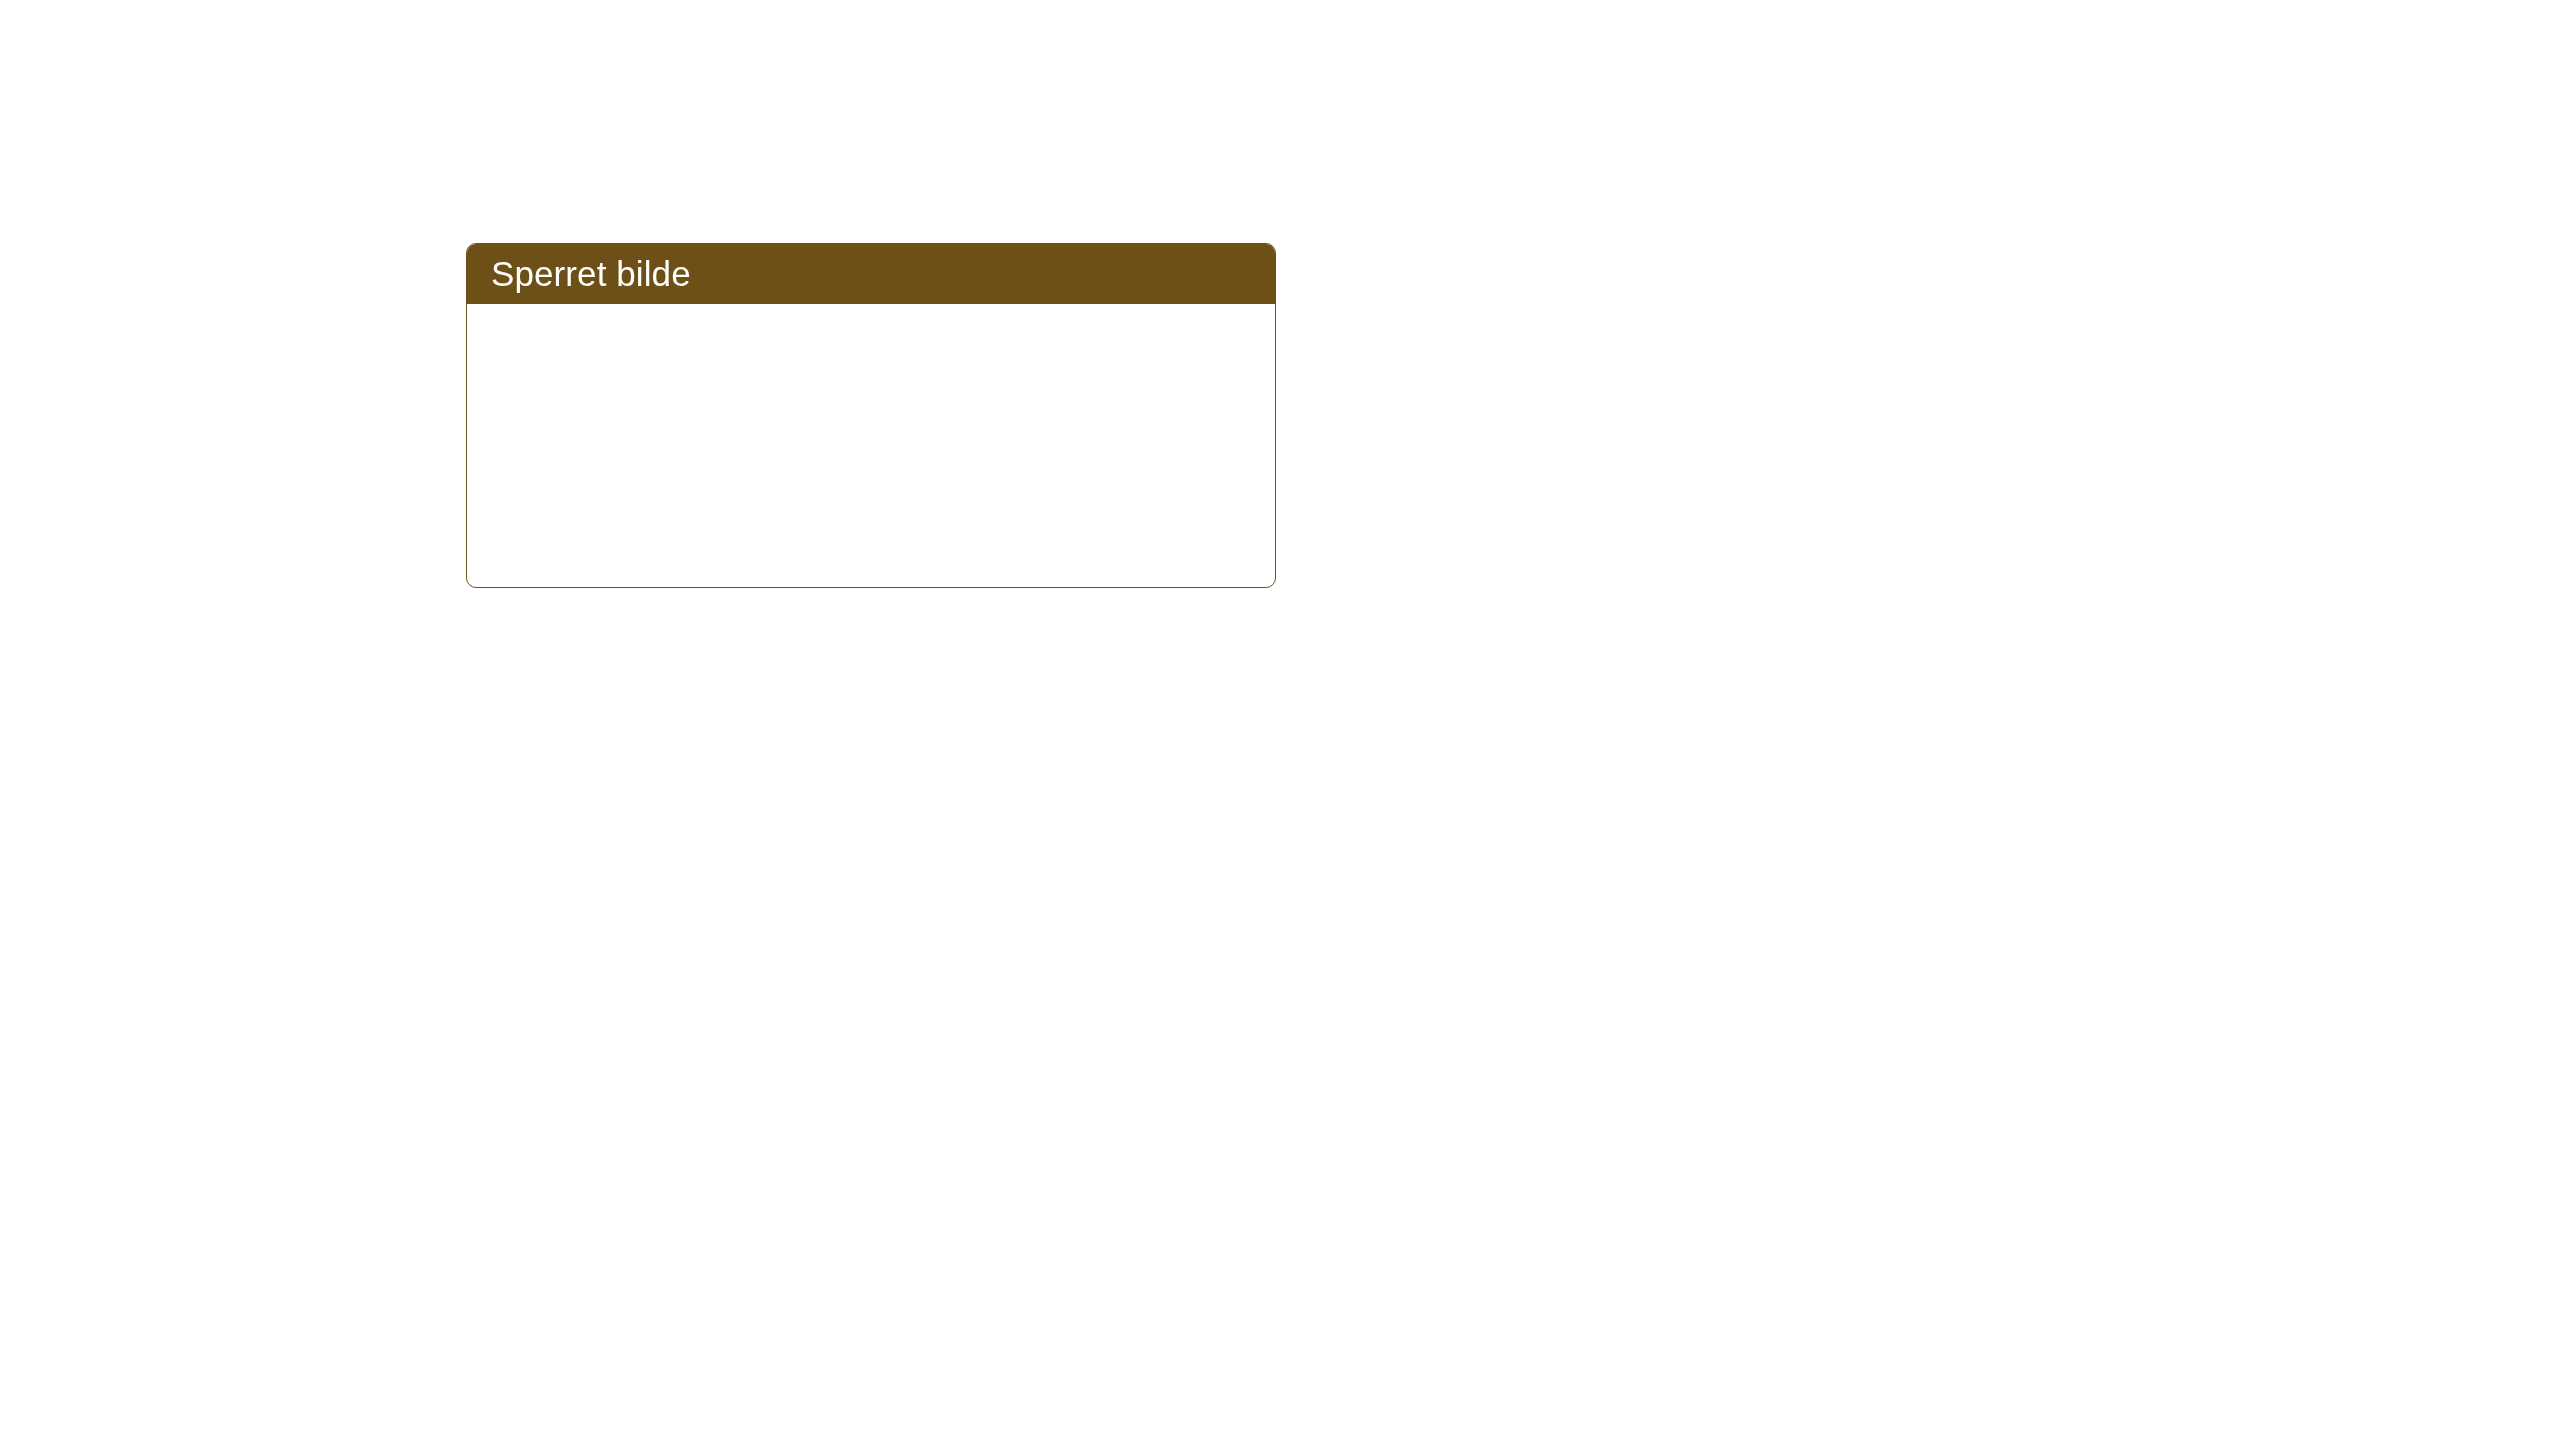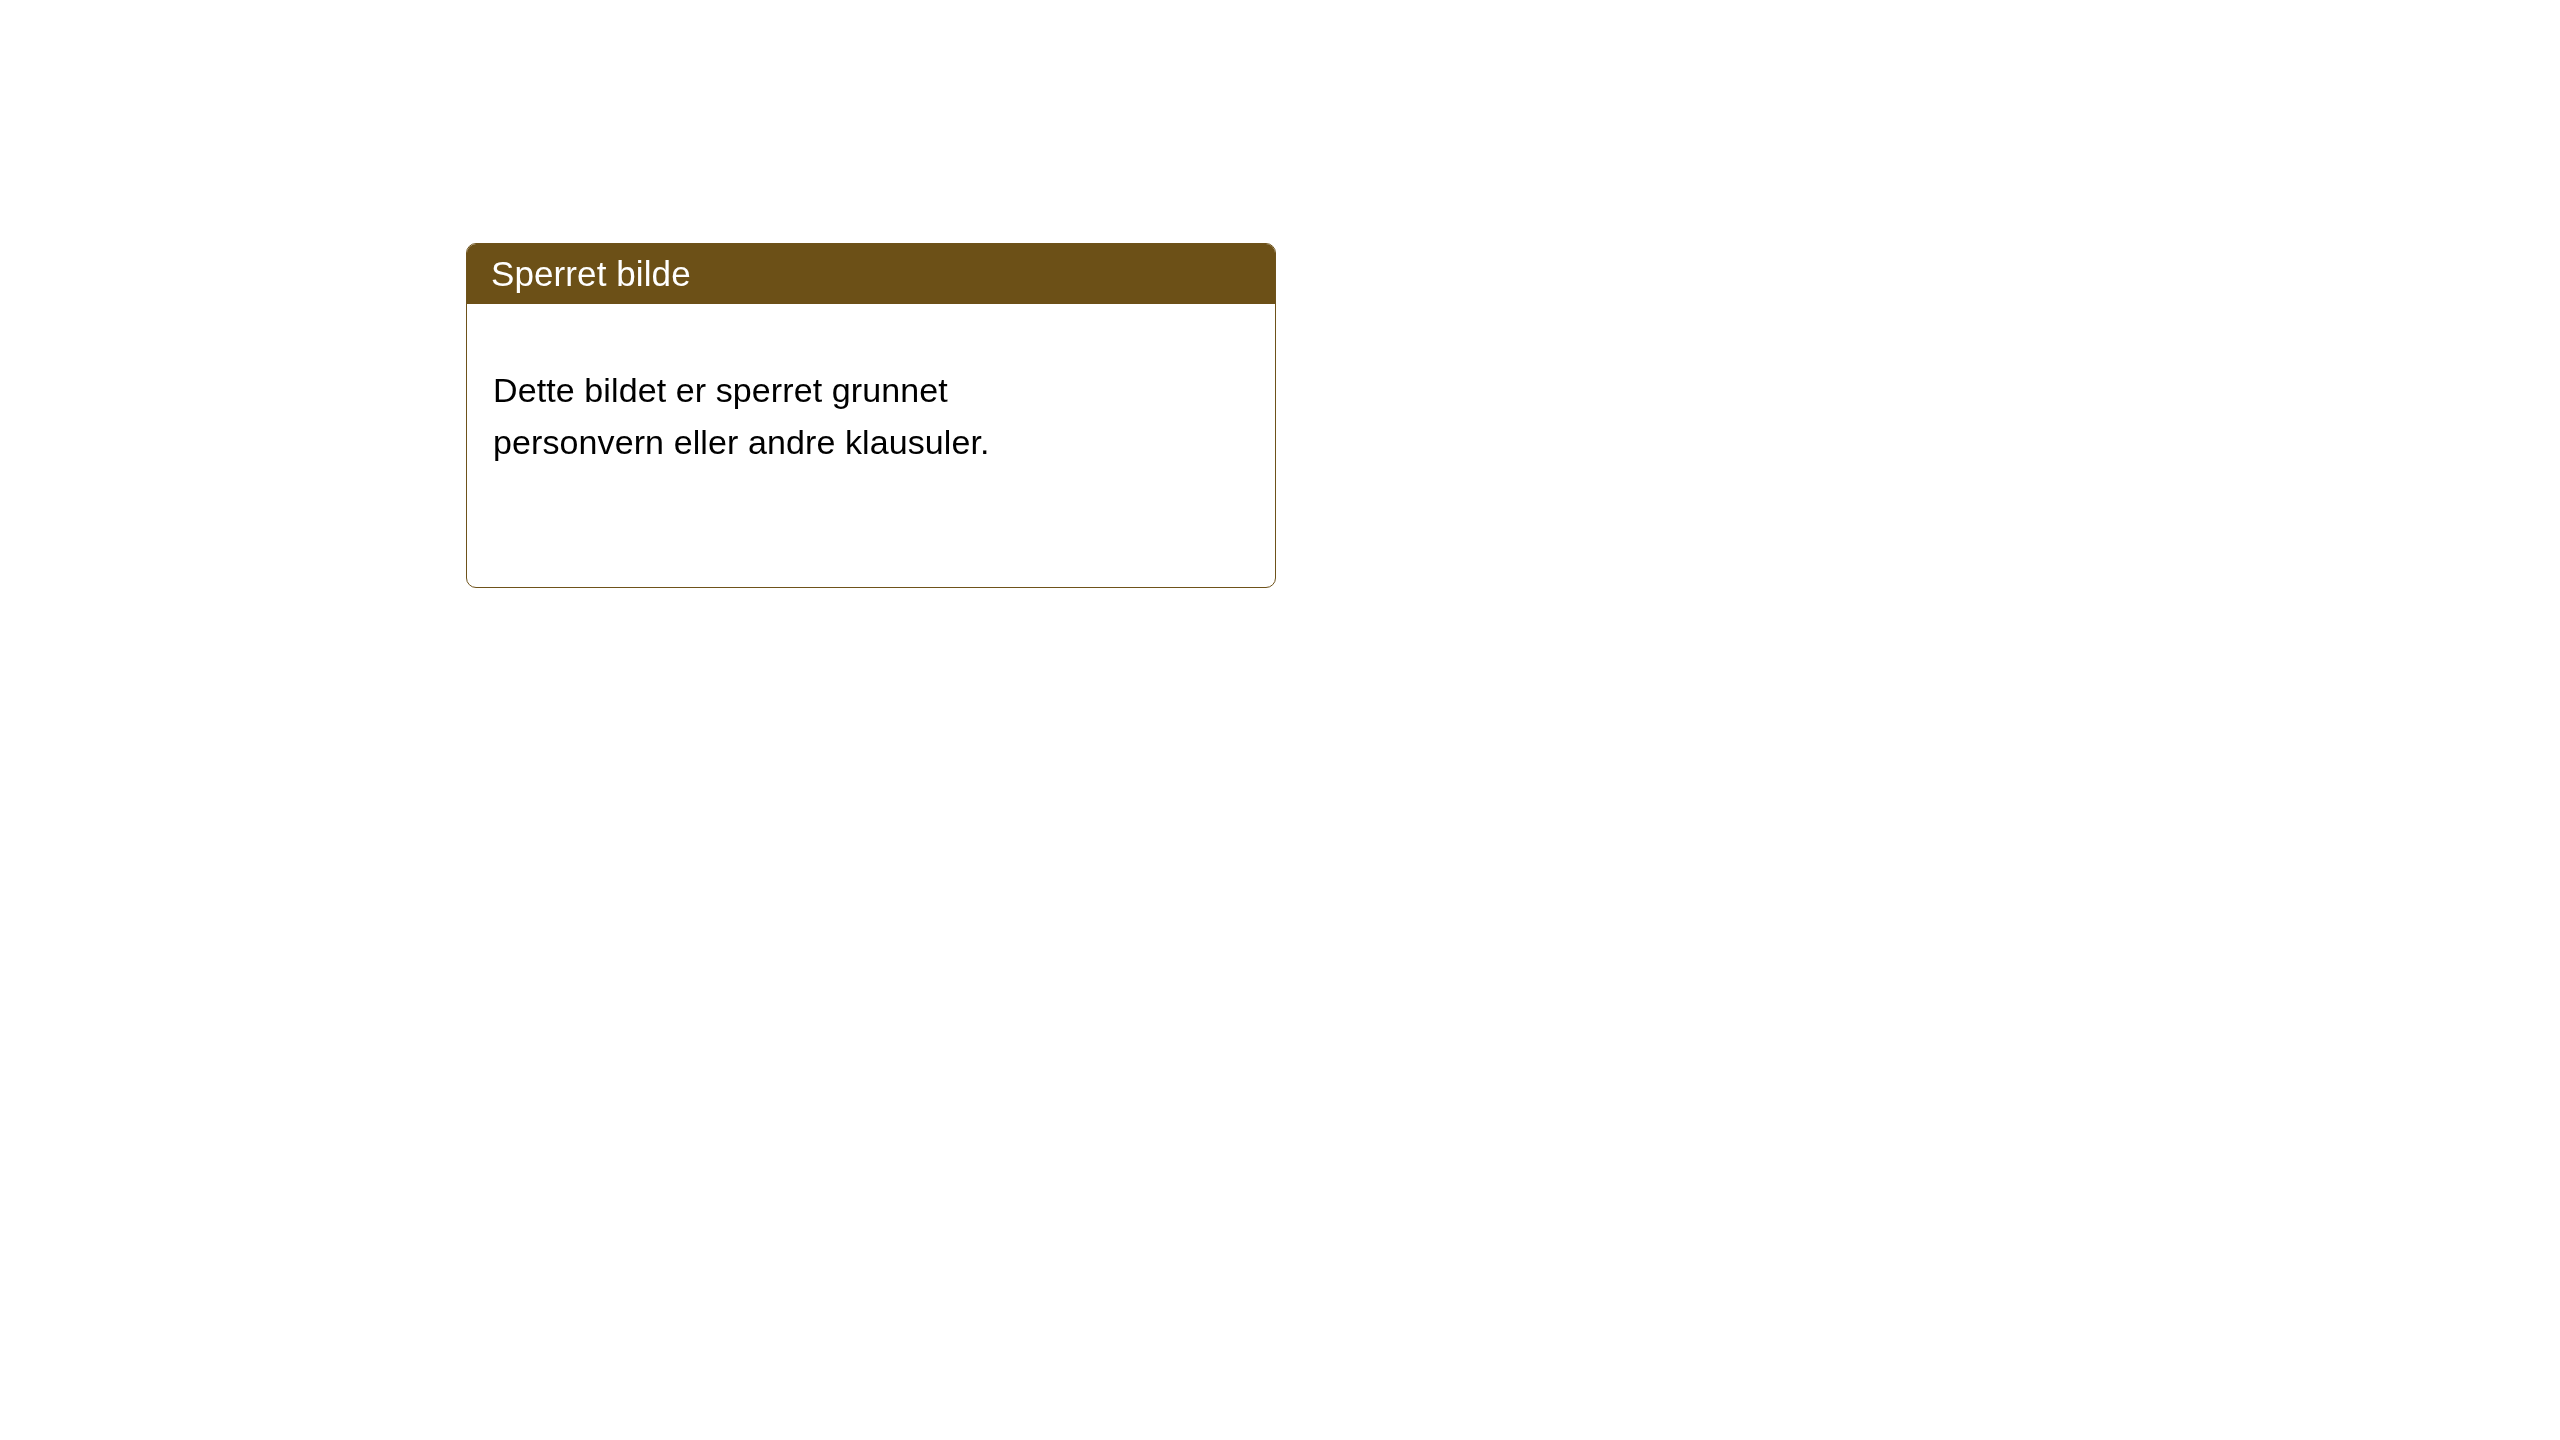--- a/index.html
+++ b/index.html
@@ -72,20 +72,16 @@
 </style>
 </head>
 <body>
 
 <div class="notice-area">
 
   <div class="notice-card no">
     <div class="notice-header">
       <span class="notice-title">Sperret bilde</span>
     </div>
-    <div class="notice-body">
-      <p class="notice-text">Dette bildet er sperret grunnet
-personvern eller andre klausuler.</p>
-    </div>
   </div>
 
 
 </div>
 
 </body></html>

